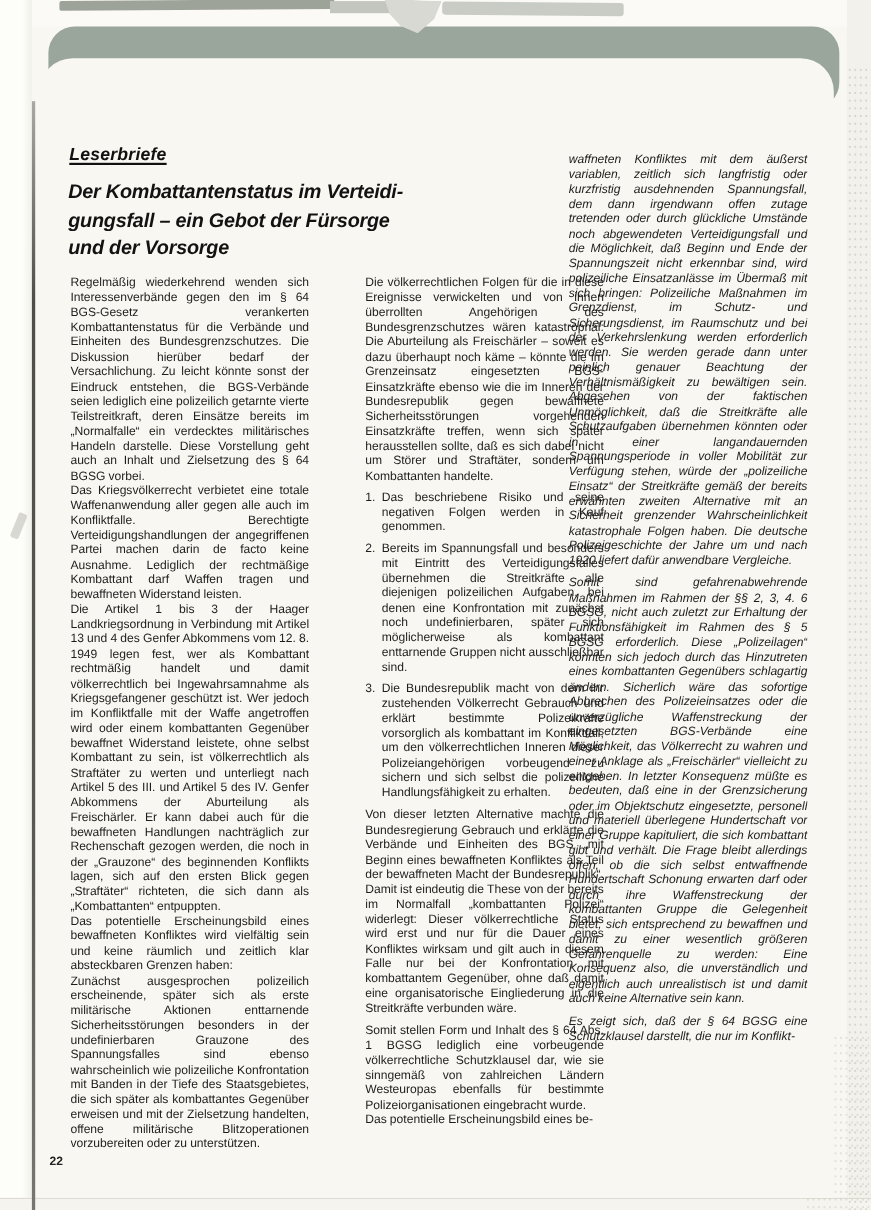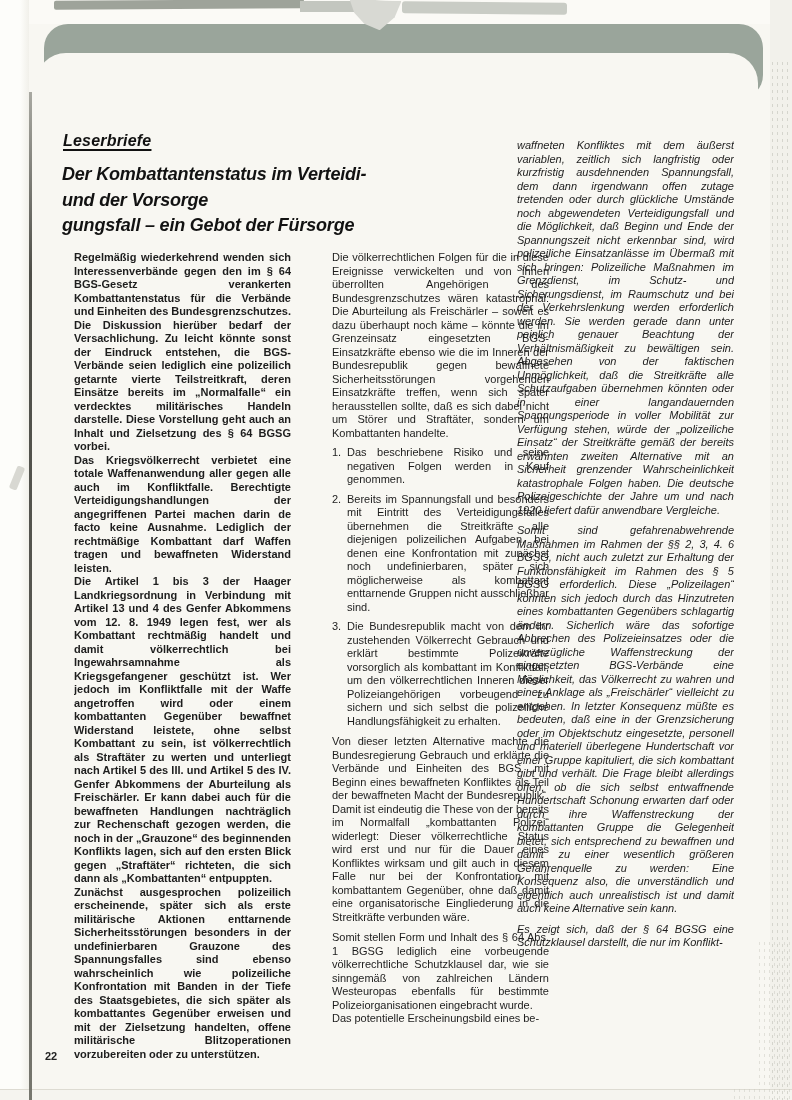--- a/index.html
+++ b/index.html
@@ -43,21 +43,21 @@
   .title {
     position:absolute; left:62px; top:162px; width:460px;
     font-size:18px; line-height:25.5px; font-weight:bold; font-style:italic;
     letter-spacing:-0.2px; color:#121212;
   }
   .col {
     position:absolute; width:217px; overflow:hidden;
     font-size:11px; line-height:13.5px; text-align:justify;
     hyphens:auto; -webkit-hyphens:auto; word-spacing:-0.2px;
   }
-  .col1 { left:74px;  top:251px; height:818px;font-weight:bold; }
+  .col1 { left:64px;  top:251px; height:818px; }
   .col2 { left:288px; top:251px; height:822px;margin-left:44px; }
   .col3 { left:517px; top:139px; height:938px;font-style:italic; }
   .col p { margin:0; }
   .col p.gap { margin-top:7px; }
   .listitem { display:flex; margin-top:6px; }
   .li-num  { flex:0 0 15px; }
   .li-text { flex:1; text-align:justify; }
   .pageno { position:absolute; left:45px; top:1050px; font-size:11px; font-weight:bold; color:#222; }
 </style>
 </head>
@@ -77,28 +77,29 @@
 <div class="page-top"></div>
 <div class="left-edge"></div>
 <div class="scratch"></div>
 
 <div class="content">
 
   <div class="masthead">Leserbriefe</div>
 
   <div class="title">
     <div>Der Kombattantenstatus im Verteidi-</div>
+    <div>gungsfall – ein Gebot der Fürsorge</div>
     <div>und der Vorsorge</div>
-    <div>gungsfall – ein Gebot der Fürsorge</div>
   </div>
 
   <div class="col col1">
     <p>Regelmäßig wiederkehrend wenden sich Interessenverbände gegen den im § 64 BGS-Gesetz verankerten Kombattantenstatus für die Verbände und Einheiten des Bundesgrenzschutzes. Die Diskussion hierüber bedarf der Versachlichung. Zu leicht könnte sonst der Eindruck entstehen, die BGS-Verbände seien lediglich eine polizeilich getarnte vierte Teilstreitkraft, deren Einsätze bereits im „Normalfalle“ ein verdecktes militärisches Handeln darstelle. Diese Vorstellung geht auch an Inhalt und Zielsetzung des § 64 BGSG vorbei.</p>
     <p>Das Kriegsvölkerrecht verbietet eine totale Waffenanwendung aller gegen alle auch im Konfliktfalle. Berechtigte Verteidigungshandlungen der angegriffenen Partei machen darin de facto keine Ausnahme. Lediglich der rechtmäßige Kombattant darf Waffen tragen und bewaffneten Widerstand leisten.</p>
     <p>Die Artikel 1 bis 3 der Haager Landkriegsordnung in Verbindung mit Artikel 13 und 4 des Genfer Abkommens vom 12. 8. 1949 legen fest, wer als Kombattant rechtmäßig handelt und damit völkerrechtlich bei Ingewahrsamnahme als Kriegsgefangener geschützt ist. Wer jedoch im Konfliktfalle mit der Waffe angetroffen wird oder einem kombattanten Gegenüber bewaffnet Widerstand leistete, ohne selbst Kombattant zu sein, ist völkerrechtlich als Straftäter zu werten und unterliegt nach Artikel 5 des III. und Artikel 5 des IV. Genfer Abkommens der Aburteilung als Freischärler. Er kann dabei auch für die bewaffneten Handlungen nachträglich zur Rechenschaft gezogen werden, die noch in der „Grauzone“ des beginnenden Konflikts lagen, sich auf den ersten Blick gegen „Straftäter“ richteten, die sich dann als „Kombattanten“ entpuppten.</p>
+    <p>Das potentielle Erscheinungsbild eines bewaffneten Konfliktes wird vielfältig sein und keine räumlich und zeitlich klar absteckbaren Grenzen haben:</p>
     <p>Zunächst ausgesprochen polizeilich erscheinende, später sich als erste militärische Aktionen enttarnende Sicherheitsstörungen besonders in der undefinierbaren Grauzone des Spannungsfalles sind ebenso wahrscheinlich wie polizeiliche Konfrontation mit Banden in der Tiefe des Staatsgebietes, die sich später als kombattantes Gegenüber erweisen und mit der Zielsetzung handelten, offene militärische Blitzoperationen vorzubereiten oder zu unterstützen.</p>
   </div>
 
   <div class="col col2">
     <p>Die völkerrechtlichen Folgen für die in diese Ereignisse verwickelten und von ihnen überrollten Angehörigen des Bundesgrenzschutzes wären katastrophal: Die Aburteilung als Freischärler – soweit es dazu überhaupt noch käme – könnte die im Grenzeinsatz eingesetzten BGS-Einsatzkräfte ebenso wie die im Inneren der Bundesrepublik gegen bewaffnete Sicherheitsstörungen vorgehenden Einsatzkräfte treffen, wenn sich später herausstellen sollte, daß es sich dabei nicht um Störer und Straftäter, sondern um Kombattanten handelte.</p>
     <div class="listitem">
       <span class="li-num">1.</span>
       <span class="li-text">Das beschriebene Risiko und seine negativen Folgen werden in Kauf genommen.</span>
     </div>
     <div class="listitem">

